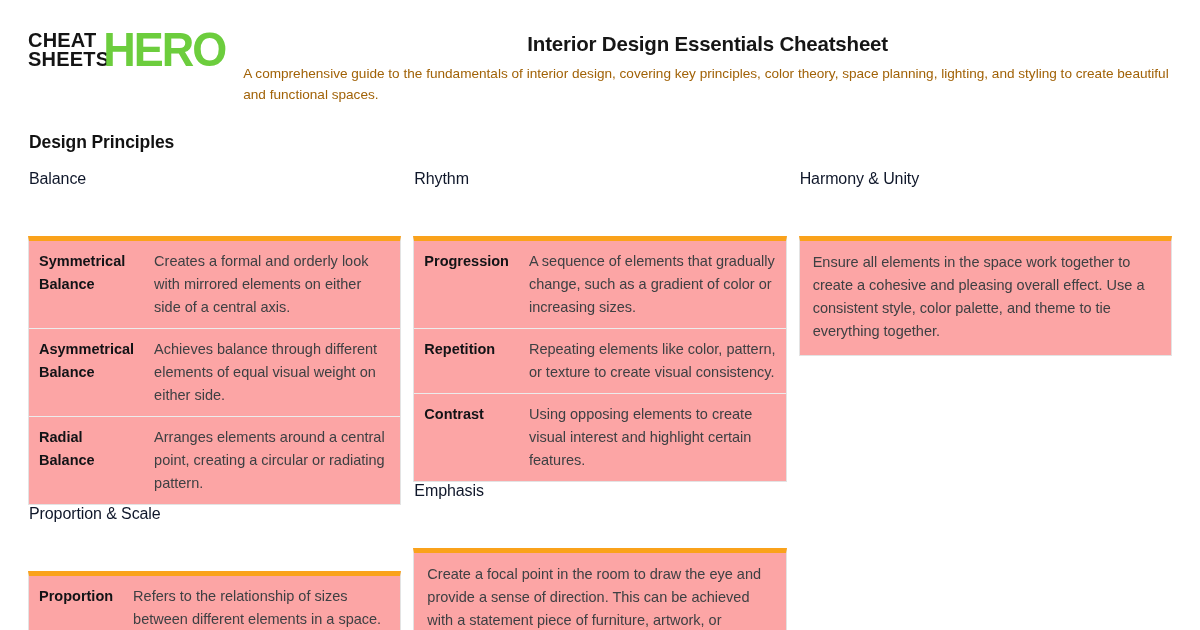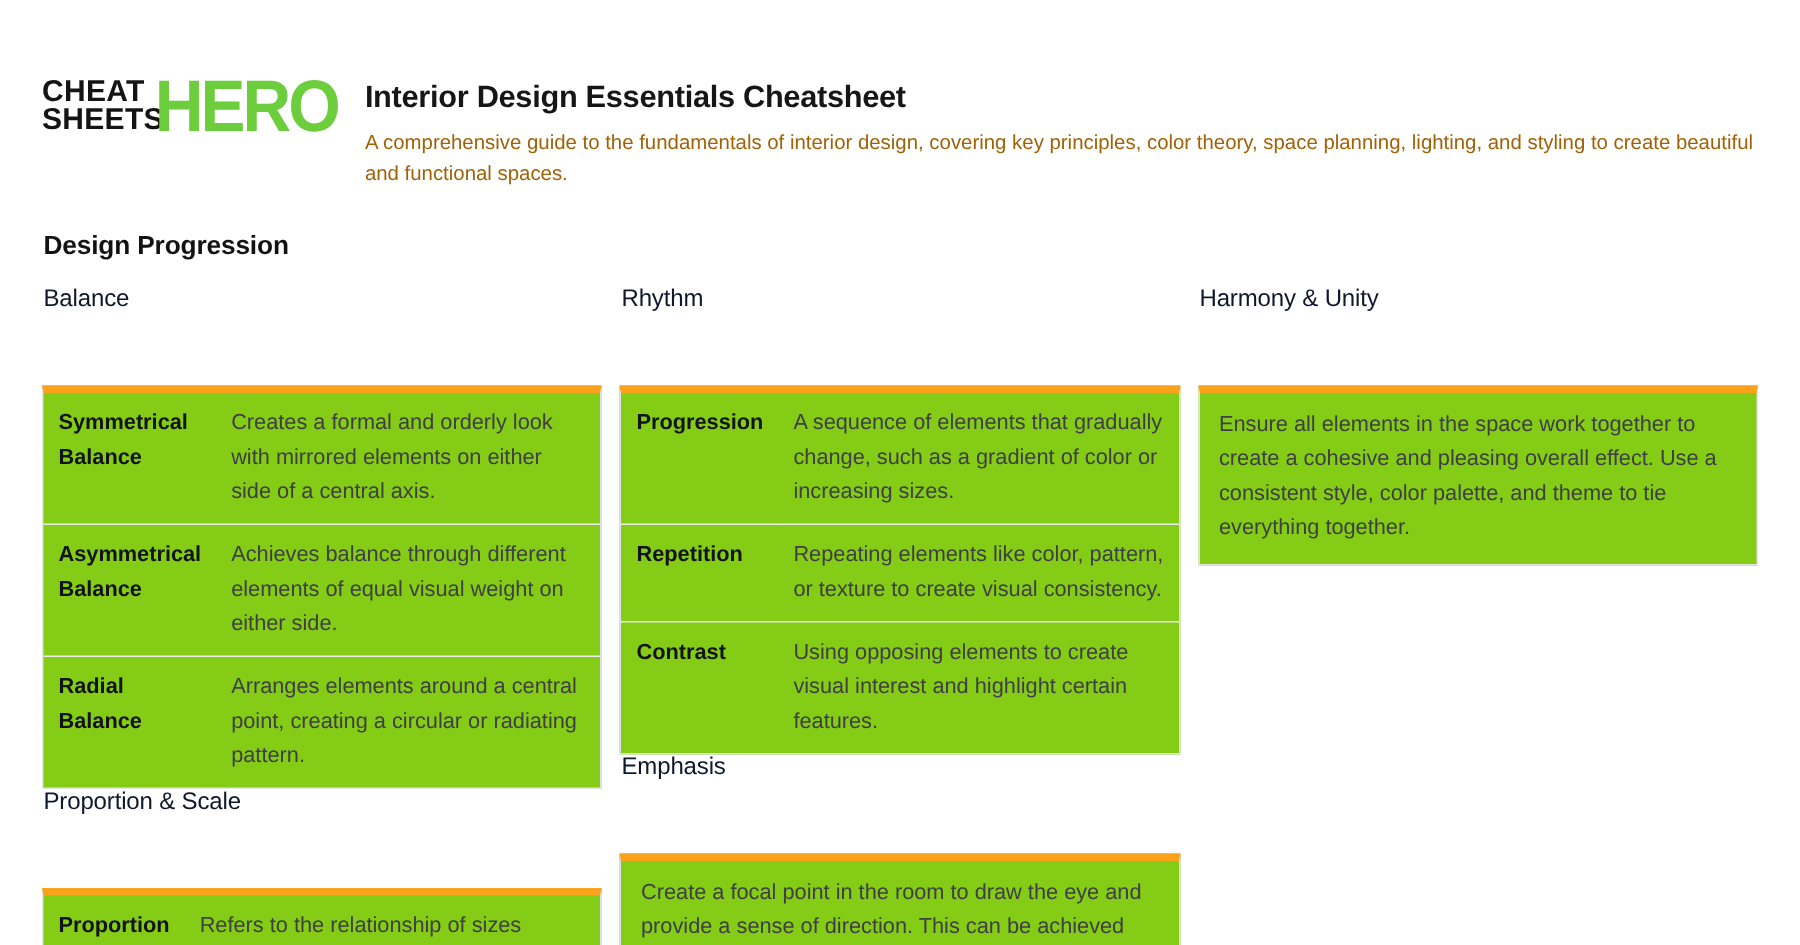--- a/index.html
+++ b/index.html
@@ -1,36 +1,36 @@
 <!DOCTYPE html>
 <html><head>
 <meta charset="utf-8">
 <style>
   * { margin: 0; padding: 0; box-sizing: border-box; }
   html, body { width: 1200px; height: 630px; overflow: hidden; background: #ffffff; }
   body { font-family: "Liberation Sans", sans-serif; color: #1a1a1a; }
 
   
-  .header { display: flex; align-items: flex-start; padding: 31px 28px 0 28px; gap: 18px; margin-top: 21px; }
+  .header { display: flex; align-items: flex-start; padding: 31px 28px 0 28px; gap: 18px; }
   .logo { display: flex; align-items: center; flex: 0 0 auto; }
   .logo-stack { display: flex; flex-direction: column; font-weight: 800; font-size: 20px; line-height: 0.96; letter-spacing: 0.2px; color: #141414; }
   .logo-hero { font-weight: 800; font-size: 45px; line-height: 0.85; letter-spacing: -2px; color: #6CCD3D; margin-left: -6px; transform: scaleY(1.08); }
   .header-text { flex: 1 1 auto; padding-top: 1px; }
-  .page-title { font-size: 20.5px; font-weight: 700; color: #161616; letter-spacing: -0.2px; }
+  .page-title { font-size: 20.5px; font-weight: 700; color: #161616; letter-spacing: -0.2px; text-align: center; }
   .page-subtitle { margin-top: 7px; font-size: 13.6px; line-height: 1.58; color: #a16207; max-width: 978px; }
 
   
   .main { padding: 0 28px; }
   .section-heading { margin: 26px 0 17px 1px; font-size: 17.5px; font-weight: 700; color: #121212; letter-spacing: -0.1px; }
   .columns { display: grid; grid-template-columns: repeat(3, 1fr); column-gap: 12px; align-items: start; }
 
   .card-title { font-size: 16px; font-weight: 400; color: #0f172a; margin: 0 0 10px 1px; letter-spacing: -0.1px; }
   .card-title.mt { }
 
-  .card { background: #84cc16; border: 1px solid #e3e3e3; border-top: 5px solid #FAA21B; margin-top: 48px; }
+  .card { background: #fca5a5; border: 1px solid #e3e3e3; border-top: 5px solid #FAA21B; margin-top: 48px; }
 
   table.kv { width: 100%; border-collapse: collapse; table-layout: auto; }
   table.kv tr + tr td { border-top: 1px solid #ececec; }
   table.kv td { vertical-align: top; font-size: 14.5px; line-height: 1.59; padding: 9px 10px; }
   td.term { width: 1%; font-weight: 700; color: #121316; padding-right: 6px; }
   td.def { color: #3e4043; }
 
   .card-text { padding: 10px 13px 12px 13px; font-size: 14.5px; line-height: 1.59; color: #3e4043; }
 </style>
 </head>
@@ -44,21 +44,21 @@
     </div>
     <span class="logo-hero">HERO</span>
   </div>
   <div class="header-text">
     <div class="page-title">Interior Design Essentials Cheatsheet</div>
     <div class="page-subtitle">A comprehensive guide to the fundamentals of interior design, covering key principles, color theory, space planning, lighting, and styling to create beautiful and functional spaces.</div>
   </div>
 </div>
 
 <div class="main">
-  <div class="section-heading">Design Progression</div>
+  <div class="section-heading">Design Principles</div>
 
   <div class="columns">
 
     <div class="col">
       <div class="card-title">Balance</div>
       <div class="card">
         <table class="kv">
           <tbody>
               <tr>
             <td class="term">Symmetrical Balance</td>

